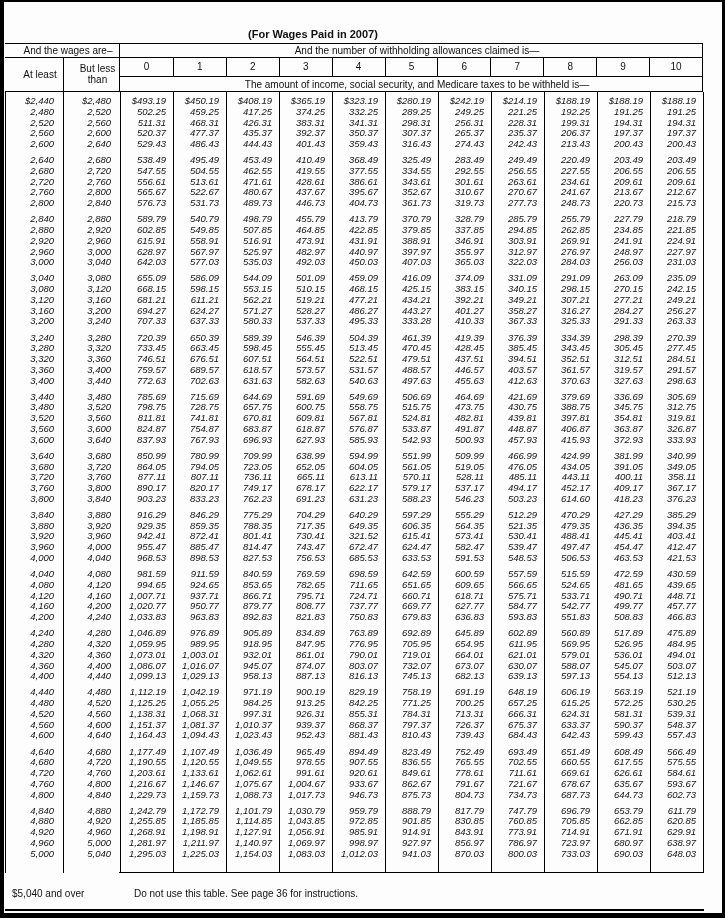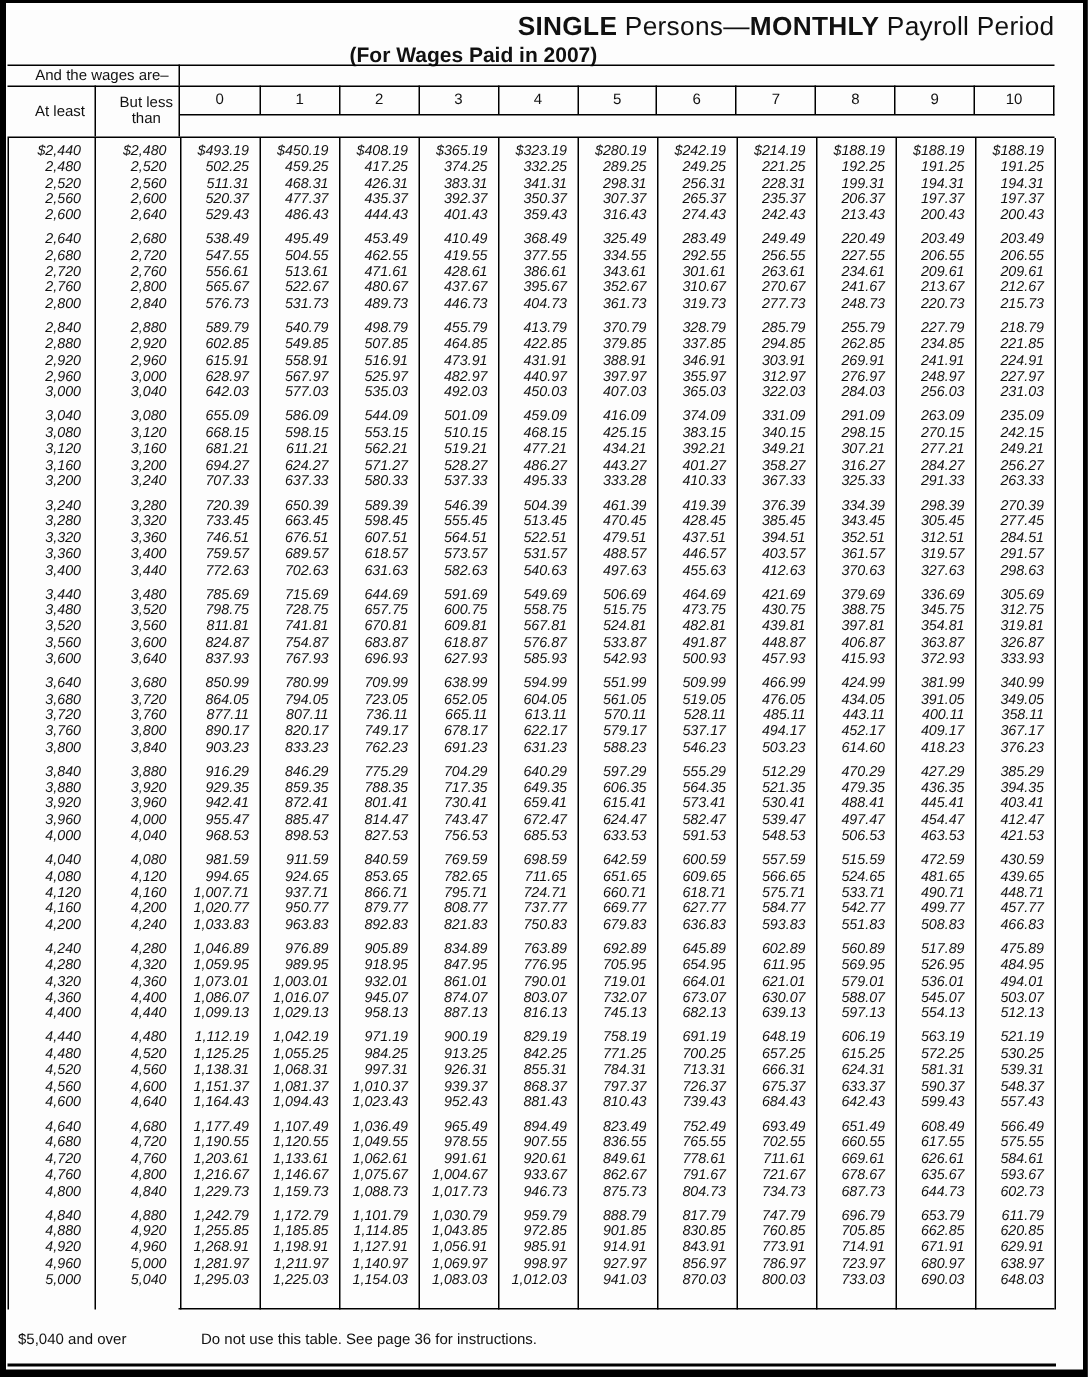--- a/index.html
+++ b/index.html
@@ -5,21 +5,21 @@
   html,body{margin:0;padding:0;background:#000;}
   .stage{position:relative;width:725px;height:918px;background:#000;overflow:hidden;
          font-family:"Liberation Sans","DejaVu Sans",sans-serif;color:#111;}
   .page{position:absolute;left:4px;top:2px;width:718px;height:911px;background:#fdfdfd;}
 
   
   .title{position:absolute;top:5px;left:0;width:699px;text-align:right;font-size:17.5px;
          letter-spacing:.2px;white-space:nowrap;}
   .title b{font-weight:bold;}
   .subtitle{position:absolute;top:26px;left:229px;width:160px;text-align:center;
-            font-weight:bold;font-size:14px;white-space:nowrap;}
+            font-weight:bold;font-size:11px;white-space:nowrap;}
 
   
   .hline{position:absolute;background:#000;height:1px;}
   .hdr-cell{position:absolute;display:flex;align-items:center;justify-content:center;
             font-size:10px;text-align:center;box-sizing:border-box;padding-left:12px;}
   .wages-hdr{left:1px;top:41px;width:115px;height:14px;border-right:1px solid #000;}
   .alw-hdr{left:116px;top:41px;width:583px;height:14px;border-right:1px solid #000;}
   .atleast{left:1px;top:55px;width:58px;height:34px;}
   .butless{left:59px;top:55px;width:57px;height:34px;border-left:1px solid #000;border-right:1px solid #000;line-height:11px;}
   .alw-nums{position:absolute;left:116px;top:55px;width:583px;height:20px;display:flex;
@@ -44,42 +44,43 @@
   .foot-over{position:absolute;left:8px;top:886px;font-size:10px;}
   .foot-note{position:absolute;left:130px;top:886px;font-size:10px;}
   .foot-rule{position:absolute;left:1px;top:907px;width:699px;height:2px;background:#000;}
 </style>
 </head>
 <body>
 
 <div class="stage">
   <div class="page">
 
-    <div class="title"><b>SINGLE</b><span> Persons—</span><b>MONTHLY</b><span> Payroll Period</span></div>
     <div class="subtitle">(For Wages Paid in 2007)</div>
 
     <div class="hline" style="left:1px;top:41px;width:698px;"></div>
     <div class="hline" style="left:1px;top:55px;width:698px;"></div>
 
     <div class="hdr-cell wages-hdr">And the wages are–</div>
+    <div class="hdr-cell alw-hdr">And the number of withholding allowances claimed is—</div>
     <div class="hdr-cell atleast">At least</div>
     <div class="hdr-cell butless">But less than</div>
     <div class="alw-nums">
         <div class="anum">0</div>
         <div class="anum bl">1</div>
         <div class="anum bl">2</div>
         <div class="anum bl">3</div>
         <div class="anum bl">4</div>
         <div class="anum bl">5</div>
         <div class="anum bl">6</div>
         <div class="anum bl">7</div>
         <div class="anum bl">8</div>
         <div class="anum bl">9</div>
         <div class="anum bl">10</div>
       </div>
+    <div class="hdr-cell amount-hdr">The amount of income, social security, and Medicare taxes to be withheld is—</div>
 
     <div class="tbody">
         <div class="vline" style="left: 698px;"></div>
         <div class="vline" style="left: 645px;"></div>
         <div class="vline" style="left: 592px;"></div>
         <div class="vline" style="left: 539px;"></div>
         <div class="vline" style="left: 486px;"></div>
         <div class="vline" style="left: 433px;"></div>
         <div class="vline" style="left: 380px;"></div>
         <div class="vline" style="left: 327px;"></div>
@@ -646,21 +647,21 @@
             <div class="cell cv">436.35</div>
             <div class="cell cv">394.35</div>
           </div>
           <div class="row">
             <div class="cell c0">3,920</div>
             <div class="cell c1">3,960</div>
             <div class="cell cv">942.41</div>
             <div class="cell cv">872.41</div>
             <div class="cell cv">801.41</div>
             <div class="cell cv">730.41</div>
-            <div class="cell cv">659.41</div>
+            <div class="cell cv">321.52</div>
             <div class="cell cv">615.41</div>
             <div class="cell cv">573.41</div>
             <div class="cell cv">530.41</div>
             <div class="cell cv">488.41</div>
             <div class="cell cv">445.41</div>
             <div class="cell cv">403.41</div>
           </div>
           <div class="row">
             <div class="cell c0">3,960</div>
             <div class="cell c1">4,000</div>

